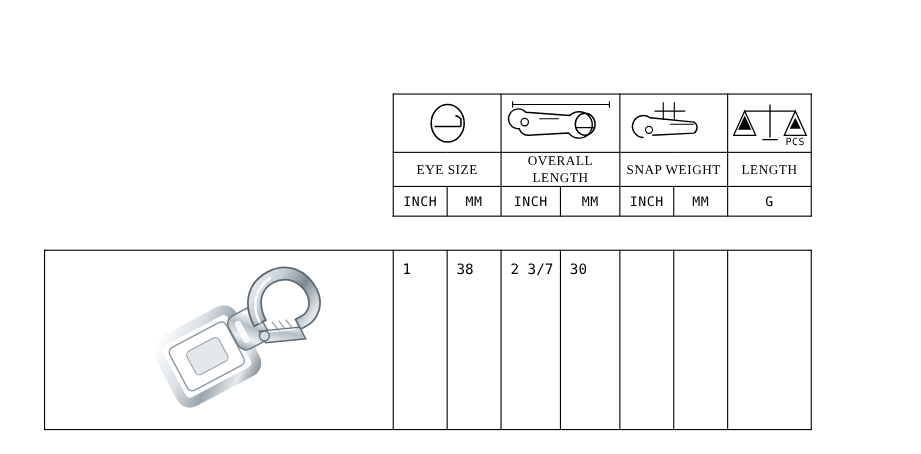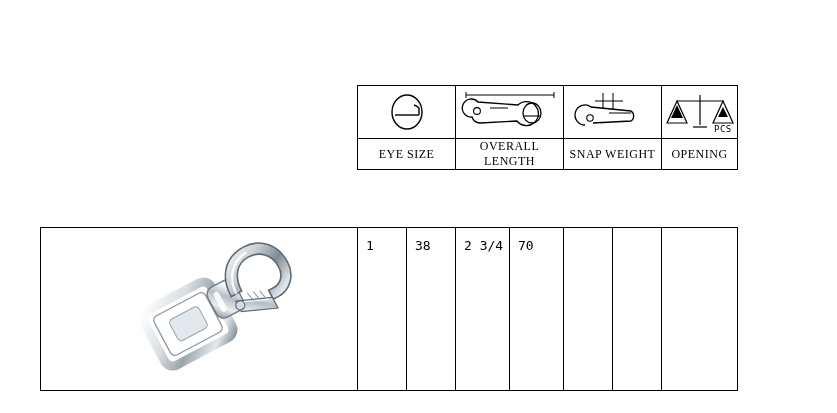--- a/index.html
+++ b/index.html
@@ -148,23 +148,32 @@
           <text x="49" y="43" font-family="DejaVu Sans Mono, monospace" font-size="9" fill="#000">PCS</text>
         </svg>
       </span>
     </td>
   </tr>
 
   <tr class="name-row">
     <td colspan="2">EYE SIZE</td>
     <td colspan="2">OVERALL  LENGTH</td>
     <td colspan="2">SNAP  WEIGHT</td>
-    <td>OPENING</td>
-  </tr>
-
+    <td>LENGTH</td>
+  </tr>
+
+  <tr class="unit-row">
+    <td>INCH</td>
+    <td>MM</td>
+    <td>INCH</td>
+    <td>MM</td>
+    <td>INCH</td>
+    <td>MM</td>
+    <td>G</td>
+  </tr>
 </tbody>
   </table>
 
 <table class="main-table">
   <colgroup>
     <col class="cell-image">
     <col class="col-eye-inch">
       <col class="col-eye-mm">
     <col class="col-ovr-inch">
       <col class="col-ovr-mm">
@@ -230,20 +239,20 @@
             <path d="M112 56 L136 66" stroke="#ffffff" stroke-width="1.6" opacity="0.8"></path>
             <circle cx="108" cy="58" r="4.5" fill="#d6dce1" stroke="#5f6b74" stroke-width="1.2"></circle>
 
             <path d="M120 50 L122 60 M126 52 L128 62 M132 54 L134 64" stroke="#8b959d" stroke-width="1"></path>
           </g>
         </svg>
       </span>
     </td>
     <td class="val">1</td>
     <td class="val">38</td>
-    <td class="val">2 3/4</td>
-    <td class="val">70</td>
+    <td class="val">2 3/7</td>
+    <td class="val">30</td>
     <td class="val"></td>
     <td class="val"></td>
     <td class="val"></td>
   </tr>
 </tbody>
   </table>
 
 </body></html>

